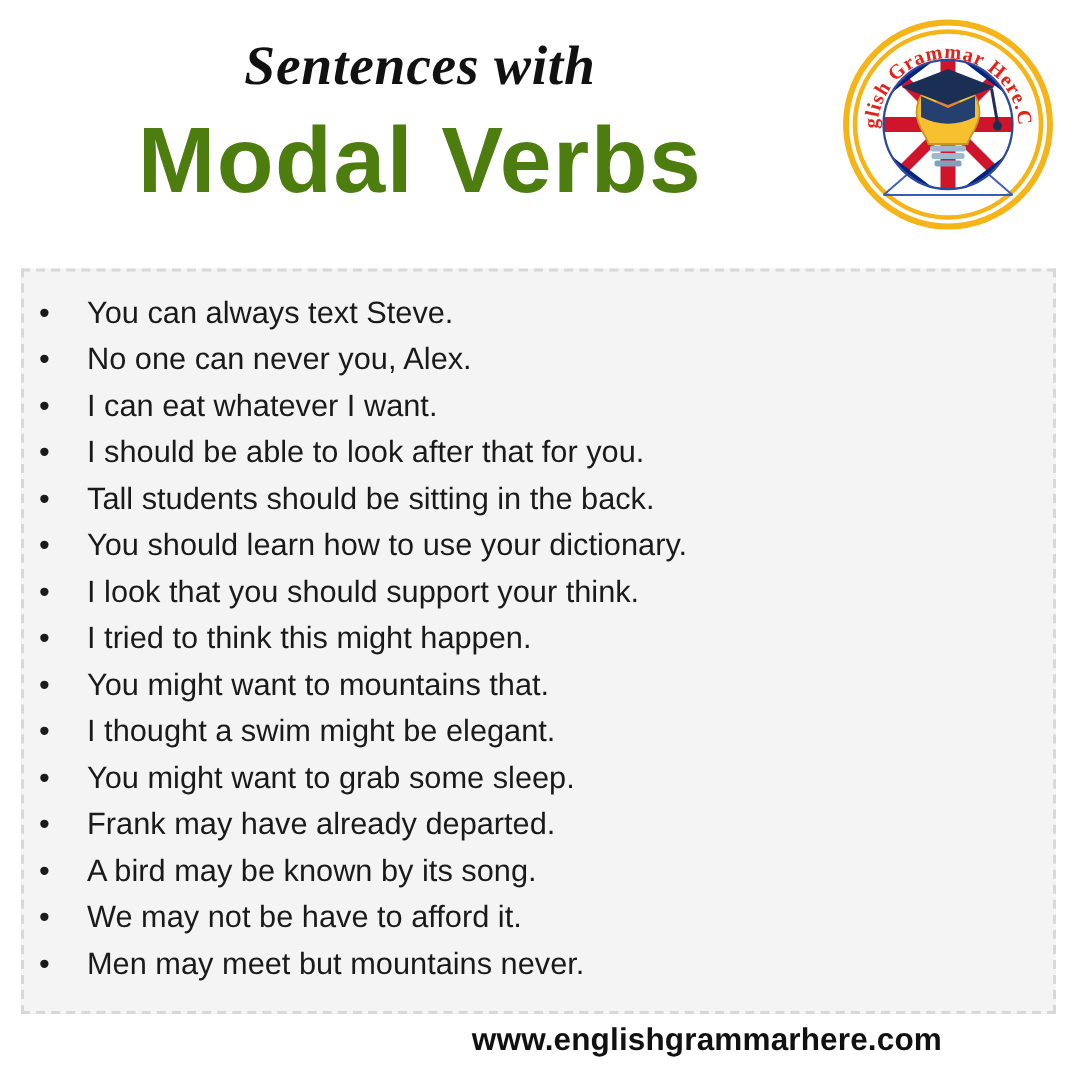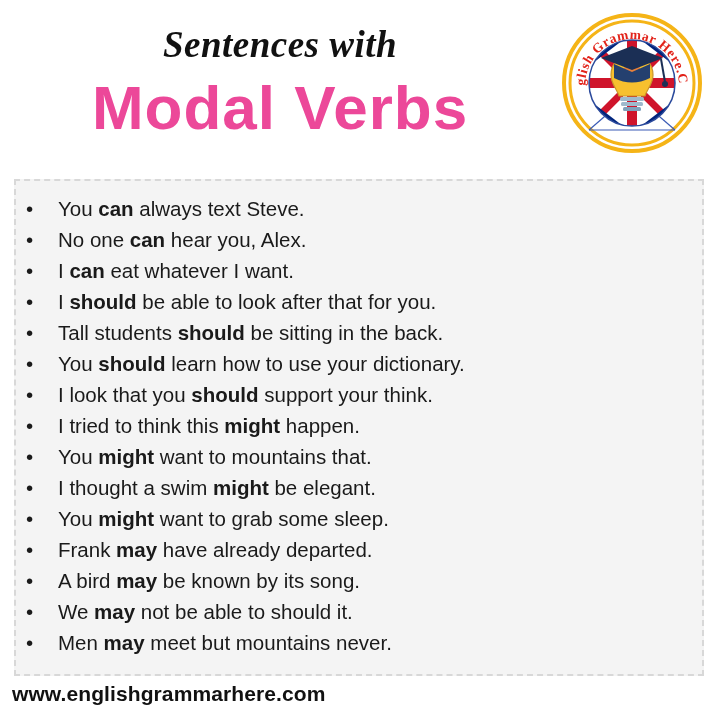--- a/index.html
+++ b/index.html
@@ -37,21 +37,21 @@
     color: #111111;
     letter-spacing: 0.5px;
     margin-top: 26px;
     line-height: 1;
     white-space: nowrap;
   }
   #title-line2 {
     font-family: "Liberation Sans", sans-serif;
     font-weight: 700;
     font-size: 62px;
-    color: #ec4899;
+    color: #4d7c0f;
     letter-spacing: 1px;
     line-height: 1.05;
     margin-top: 12px;
     white-space: nowrap;
   }
 
   
   #logo {
     position: absolute;
     left: 561px;
@@ -86,31 +86,31 @@
   }
   #sentence-list li .bullet {
     position: absolute;
     left: 10px;
     top: 0;
     font-size: 20.5px;
     line-height: 31px;
     color: #1a1a1a;
   }
   #sentence-list li .kw {
-    font-weight: 700;
+    font-weight: 400;
     text-align: right;
   }
 
   
   #footer {
     position: absolute;
-    left: 12px;
+    left: 0;
     top: 682px;
     width: 628px;
-    text-align: left;
+    text-align: right;
     font-size: 21px;
     font-weight: 700;
     color: #111111;
     letter-spacing: 0.1px;
   }
 </style>
 </head>
 <body>
 
 <div id="header">
@@ -181,30 +181,30 @@
       <text font-family="&quot;Liberation Serif&quot;, serif" font-size="13.5" font-weight="700" fill="#e2231a" letter-spacing="0.6">
         <textPath href="#arcTextPath" startOffset="50%" text-anchor="middle">English Grammar Here.Com</textPath>
       </text>
     </svg>
   </div>
 </div>
 
 <div id="content-box">
   <ul id="sentence-list">
       <li><span class="bullet">•</span><span>You </span><span class="kw">can</span><span> always text Steve.</span></li>
-      <li><span class="bullet">•</span><span>No one </span><span class="kw">can</span><span> hear you, Alex.</span></li>
+      <li><span class="bullet">•</span><span>No one </span><span class="kw">can</span><span> never you, Alex.</span></li>
       <li><span class="bullet">•</span><span>I </span><span class="kw">can</span><span> eat whatever I want.</span></li>
       <li><span class="bullet">•</span><span>I </span><span class="kw">should</span><span> be able to look after that for you.</span></li>
       <li><span class="bullet">•</span><span>Tall students </span><span class="kw">should</span><span> be sitting in the back.</span></li>
       <li><span class="bullet">•</span><span>You </span><span class="kw">should</span><span> learn how to use your dictionary.</span></li>
       <li><span class="bullet">•</span><span>I look that you </span><span class="kw">should</span><span> support your think.</span></li>
       <li><span class="bullet">•</span><span>I tried to think this </span><span class="kw">might</span><span> happen.</span></li>
       <li><span class="bullet">•</span><span>You </span><span class="kw">might</span><span> want to mountains that.</span></li>
       <li><span class="bullet">•</span><span>I thought a swim </span><span class="kw">might</span><span> be elegant.</span></li>
       <li><span class="bullet">•</span><span>You </span><span class="kw">might</span><span> want to grab some sleep.</span></li>
       <li><span class="bullet">•</span><span>Frank </span><span class="kw">may</span><span> have already departed.</span></li>
       <li><span class="bullet">•</span><span>A bird </span><span class="kw">may</span><span> be known by its song.</span></li>
-      <li><span class="bullet">•</span><span>We </span><span class="kw">may</span><span> not be able to should it.</span></li>
+      <li><span class="bullet">•</span><span>We </span><span class="kw">may</span><span> not be have to afford it.</span></li>
       <li><span class="bullet">•</span><span>Men </span><span class="kw">may</span><span> meet but mountains never.</span></li>
     </ul>
 </div>
 
 <div id="footer">www.englishgrammarhere.com</div>
 
 </body></html>

